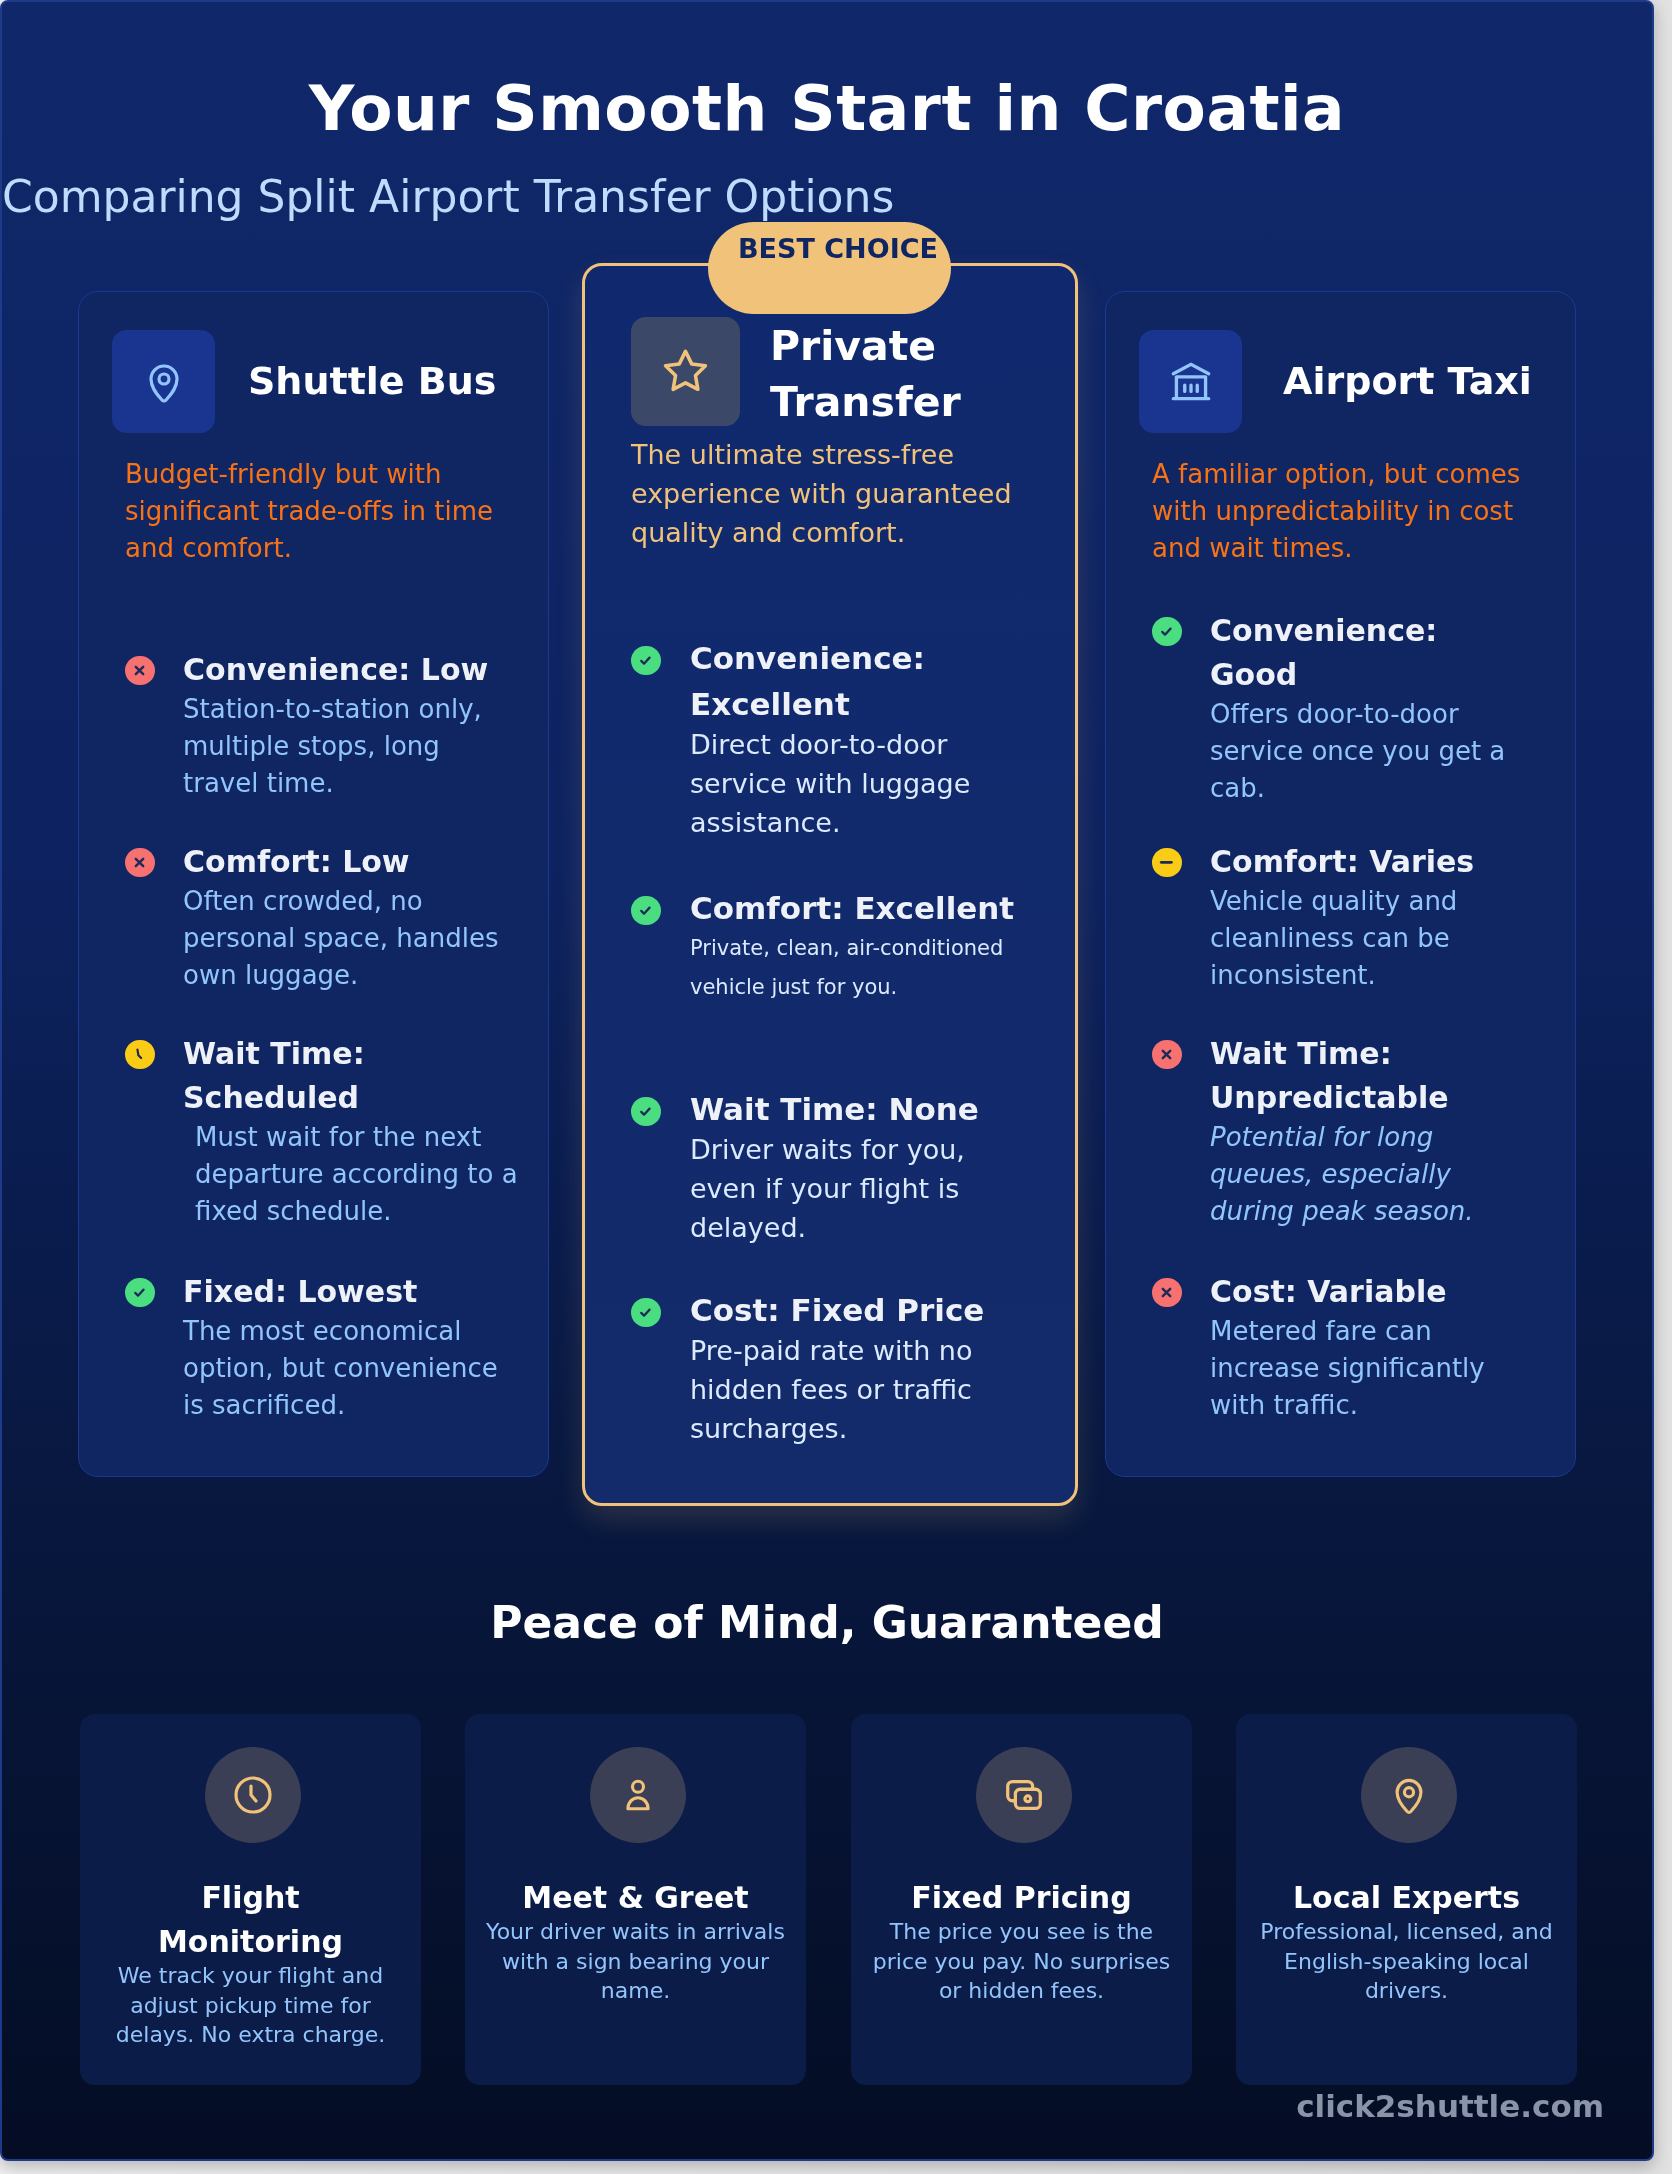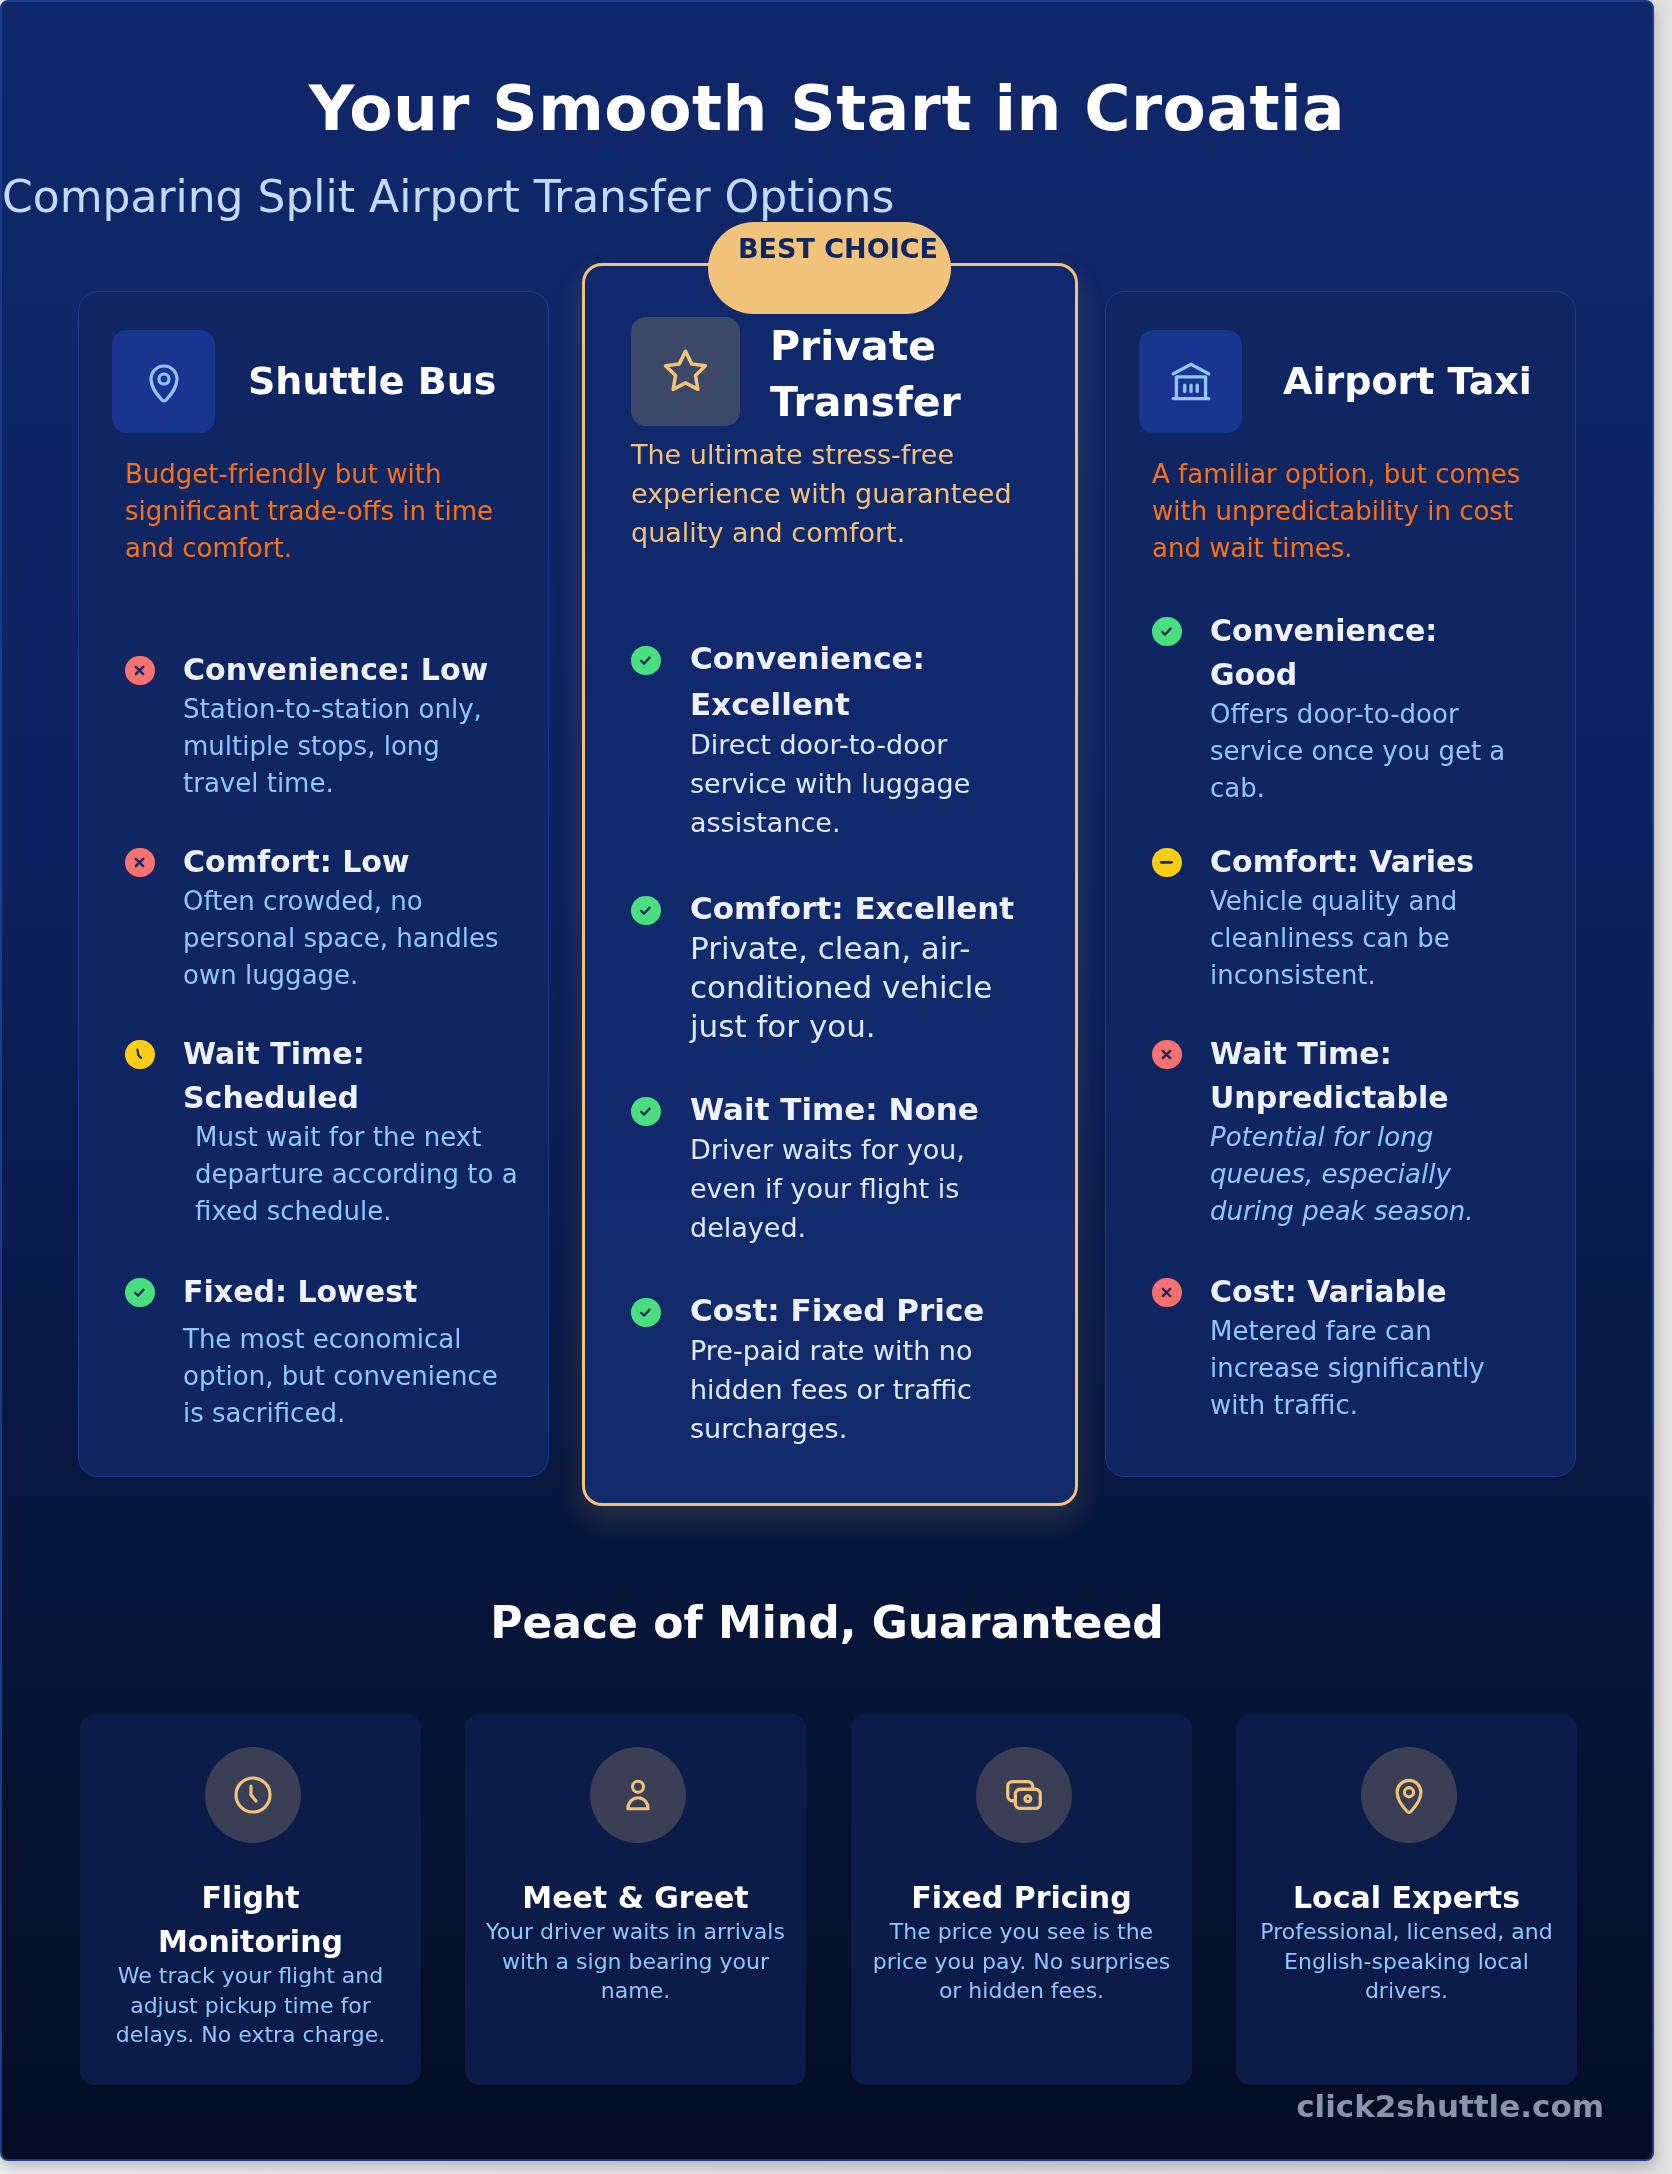--- a/index.html
+++ b/index.html
@@ -143,21 +143,21 @@
       <div class="label" style="left:58px;top:-6.5px;width:240px;">Wait Time: Scheduled</div>
       <div class="text" style="left:58px;top:81px;width:332px;margin-left:12px;">Must wait for the next departure according to a fixed schedule.</div>
     </div>
     <div class="item" style="left:46px;top:984px;width:388px;height:166px;">
       <div class="ico" style="background:#4ade80;">
           <svg width="14.8" height="14.8" viewBox="0 0 16 16">
             <path d="M3.5 8.5l3 3 6-6.5" stroke="#1e2a5a" stroke-width="2.4" fill="none" stroke-linecap="round" stroke-linejoin="round"></path>
           </svg>
         </div>
       <div class="label" style="left:58px;top:-6.5px;width:351px;">Fixed: Lowest</div>
-      <div class="text" style="left:58px;top:37px;width:332px;margin-top:8px;">The most economical option, but convenience is sacrificed.</div>
+      <div class="text" style="left:58px;top:37px;width:332px;">The most economical option, but convenience is sacrificed.</div>
     </div>
   </div>
 
   <div class="badge">BEST CHOICE</div>
   <div class="card mid">
     <div class="card-icon" style="left:46px;top:51px;width:109px;height:109px;">
       <svg width="57" height="57" viewBox="0 0 24 24" fill="none" stroke="#f0c27a" stroke-width="1.5" stroke-linejoin="round">
           <path d="M12 3.5l2.6 5.3 5.8.8-4.2 4.1 1 5.8L12 16.8l-5.2 2.7 1-5.8-4.2-4.1 5.8-.8z"></path>
         </svg>
     </div>
@@ -173,21 +173,21 @@
       <div class="label" style="left:59px;top:-9.2px;width:277px;line-height:46px;font-size:31px;">Convenience: Excellent</div>
       <div class="text" style="left:59px;top:81px;width:351px;line-height:39px;font-size:27px;">Direct door-to-door service with luggage assistance.</div>
     </div>
     <div class="item" style="left:46px;top:628px;width:425px;height:166px;">
       <div class="ico" style="background:#4ade80;">
           <svg width="14.8" height="14.8" viewBox="0 0 16 16">
             <path d="M3.5 8.5l3 3 6-6.5" stroke="#1e2a5a" stroke-width="2.4" fill="none" stroke-linecap="round" stroke-linejoin="round"></path>
           </svg>
         </div>
       <div class="label" style="left:59px;top:-9.2px;width:369px;line-height:46px;font-size:31px;">Comfort: Excellent</div>
-      <div class="text" style="left:59px;top:35px;width:341px;line-height:39px;font-size:31px;">Private, clean, air-conditioned vehicle just for you.</div>
+      <div class="text" style="left:59px;top:35px;width:341px;line-height:39px;font-size:21px;">Private, clean, air-conditioned vehicle just for you.</div>
     </div>
     <div class="item" style="left:46px;top:829px;width:425px;height:166px;">
       <div class="ico" style="background:#4ade80;">
           <svg width="14.8" height="14.8" viewBox="0 0 16 16">
             <path d="M3.5 8.5l3 3 6-6.5" stroke="#1e2a5a" stroke-width="2.4" fill="none" stroke-linecap="round" stroke-linejoin="round"></path>
           </svg>
         </div>
       <div class="label" style="left:59px;top:-9.2px;width:369px;line-height:46px;font-size:31px;">Wait Time: None</div>
       <div class="text" style="left:59px;top:35px;width:295px;line-height:39px;font-size:27px;">Driver waits for you, even if your flight is delayed.</div>
     </div>

